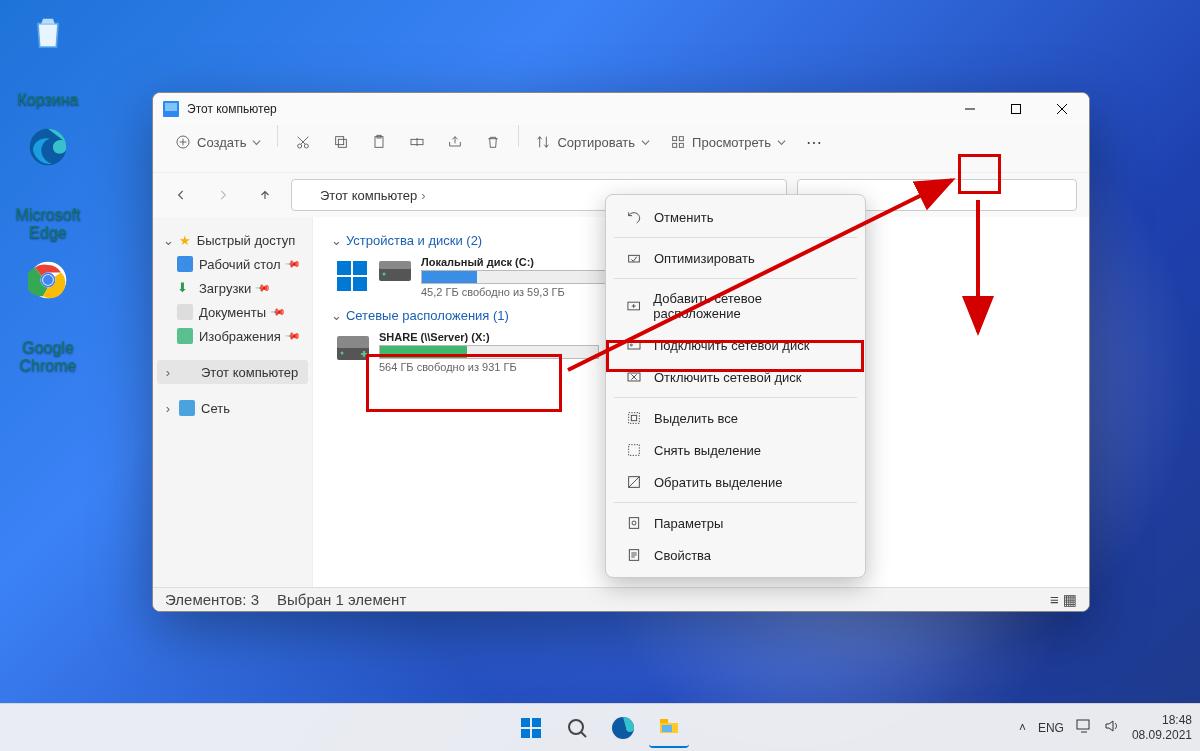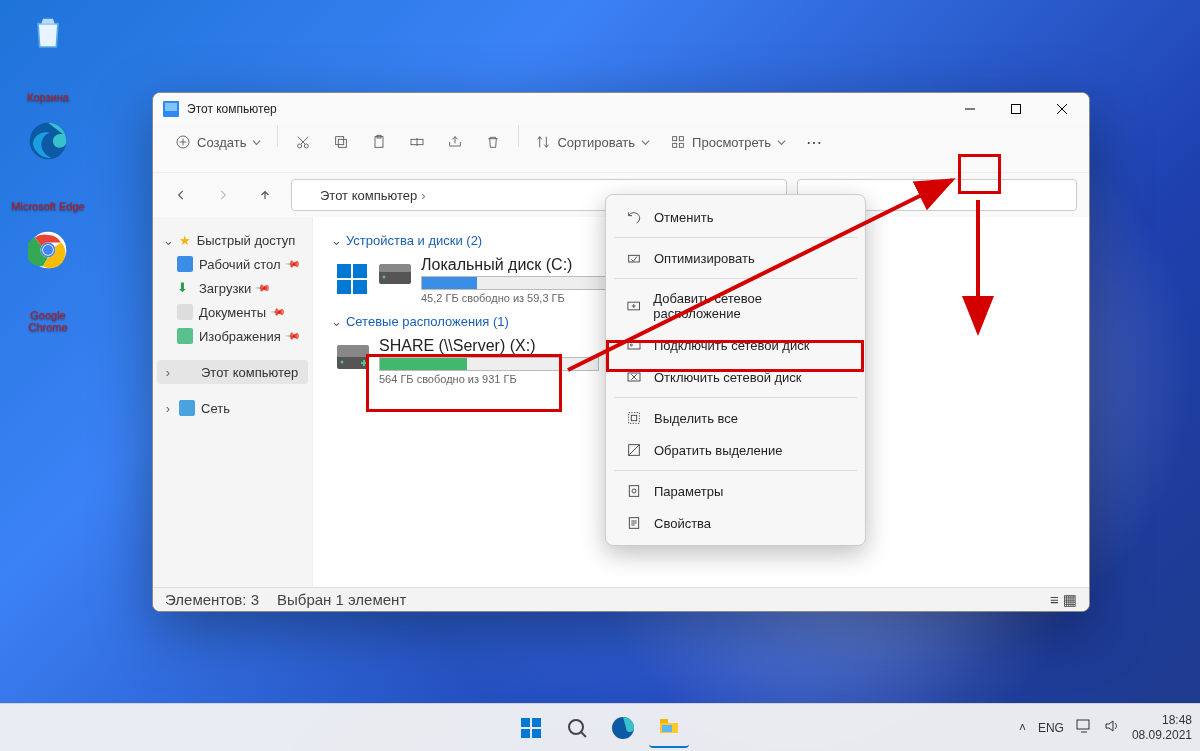--- a/index.html
+++ b/index.html
@@ -13,21 +13,21 @@
       radial-gradient(circle at 70% 70%, rgba(255,255,255,0.3) 0%, rgba(30,144,255,0) 25%),
       radial-gradient(circle at 60% 60%, rgba(70,130,255,0.8) 0%, rgba(30,58,138,0) 40%),
       radial-gradient(circle at 75% 50%, rgba(255,255,255,0.4) 0%, rgba(30,58,138,0) 30%),
       linear-gradient(135deg, #1e73d8 0%, #3b82f6 30%, #1e40af 70%, #1e3a8a 100%);
   }
 
   
   .desktop-icons { position: absolute; top: 10px; left: 10px; }
   .desktop-icon { width: 76px; text-align: center; margin-bottom: 16px; cursor: pointer; }
   .desktop-icon .ico { width: 44px; height: 44px; margin: 0 auto 2px; border-radius: 4px; display:flex;align-items:center;justify-content:center; }
-  .desktop-icon .lbl { color: #b91c1c; font-size: 11px; text-shadow: 0 1px 2px rgba(0,0,0,0.6); margin-top: 37px; }
+  .desktop-icon .lbl { color: #0f766e; font-size: 16px; text-shadow: 0 1px 2px rgba(0,0,0,0.6); margin-top: 37px; }
 
   
   .window {
     position: absolute; left: 152px; top: 92px; width: 938px; height: 520px;
     background: #f9f9f9; border: 1px solid #888; border-radius: 8px;
     box-shadow: 0 18px 60px rgba(0,0,0,0.35);
     display: flex; flex-direction: column; overflow: hidden;
   }
   .titlebar { height: 32px; display: flex; align-items: center; padding: 0 4px 0 10px; background:#fafafa; }
   .titlebar .ti { width:16px; height:16px; background:#2d89ef; margin-right:8px; border-radius:1px; position:relative;}
@@ -58,21 +58,21 @@
   .nav-item .caret{width:10px;text-align:center;color:#666;margin-left:-14px;}
   .nav-item .ico{width:16px;height:16px;display:inline-block;}
   .nav-group{margin-bottom:12px;}
 
   .content{flex:1;padding:10px 18px;font-size:13px;color:#333;background:#fff;position:relative;}
   .group-head{color:#1a5fb4;font-size:13px;margin:6px 0 8px;display:flex;align-items:center;gap:4px;cursor:pointer;}
   .group-head .chev{color:#666;}
   .drive-row{display:flex;align-items:center;gap:10px;margin-bottom:4px;}
   .drive-ico{width:32px;height:32px;}
   .drive-info{display:flex;flex-direction:column;}
-  .drive-name{font-size:16px;color:#222;}
+  .drive-name{font-size:11px;color:#222;font-weight:bold;}
   .drive-bar{width:220px;height:14px;border:1px solid #bbb;background:#eee;margin:2px 0;position:relative;}
   .drive-bar .fill{height:100%;background:#3b8ee6;}
   .drive-bar .fill.shared{background:#41b86e;}
   .drive-sub{font-size:11px;color:#666;}
 
   .statusbar{height:24px;border-top:1px solid #ddd;background:#f3f3f3;display:flex;align-items:center;padding:0 12px;font-size:15px;color:#444;gap:18px;}
   .statusbar .right{margin-left:auto;display:flex;gap:4px;}
 
   
   .ctxmenu{
@@ -416,20 +416,26 @@
   <div class="ctxsep"></div>
   <div class="ctxitem">
       <svg viewBox="0 0 24 24">
         <rect x="4" y="4" width="16" height="16" stroke-dasharray="2 2"></rect>
         <rect x="8" y="8" width="8" height="8"></rect>
       </svg>
       <span>Выделить все</span>
     </div>
   <div class="ctxitem">
       <svg viewBox="0 0 24 24">
+        <rect x="4" y="4" width="16" height="16" stroke-dasharray="2 2"></rect>
+      </svg>
+      <span>Снять выделение</span>
+    </div>
+  <div class="ctxitem">
+      <svg viewBox="0 0 24 24">
         <rect x="4" y="4" width="16" height="16"></rect>
         <path d="M4 20L20 4"></path>
       </svg>
       <span>Обратить выделение</span>
     </div>
   <div class="ctxsep"></div>
   <div class="ctxitem">
       <svg viewBox="0 0 24 24">
         <rect x="5" y="4" width="14" height="16"></rect>
         <circle cx="12" cy="12" r="3"></circle>

